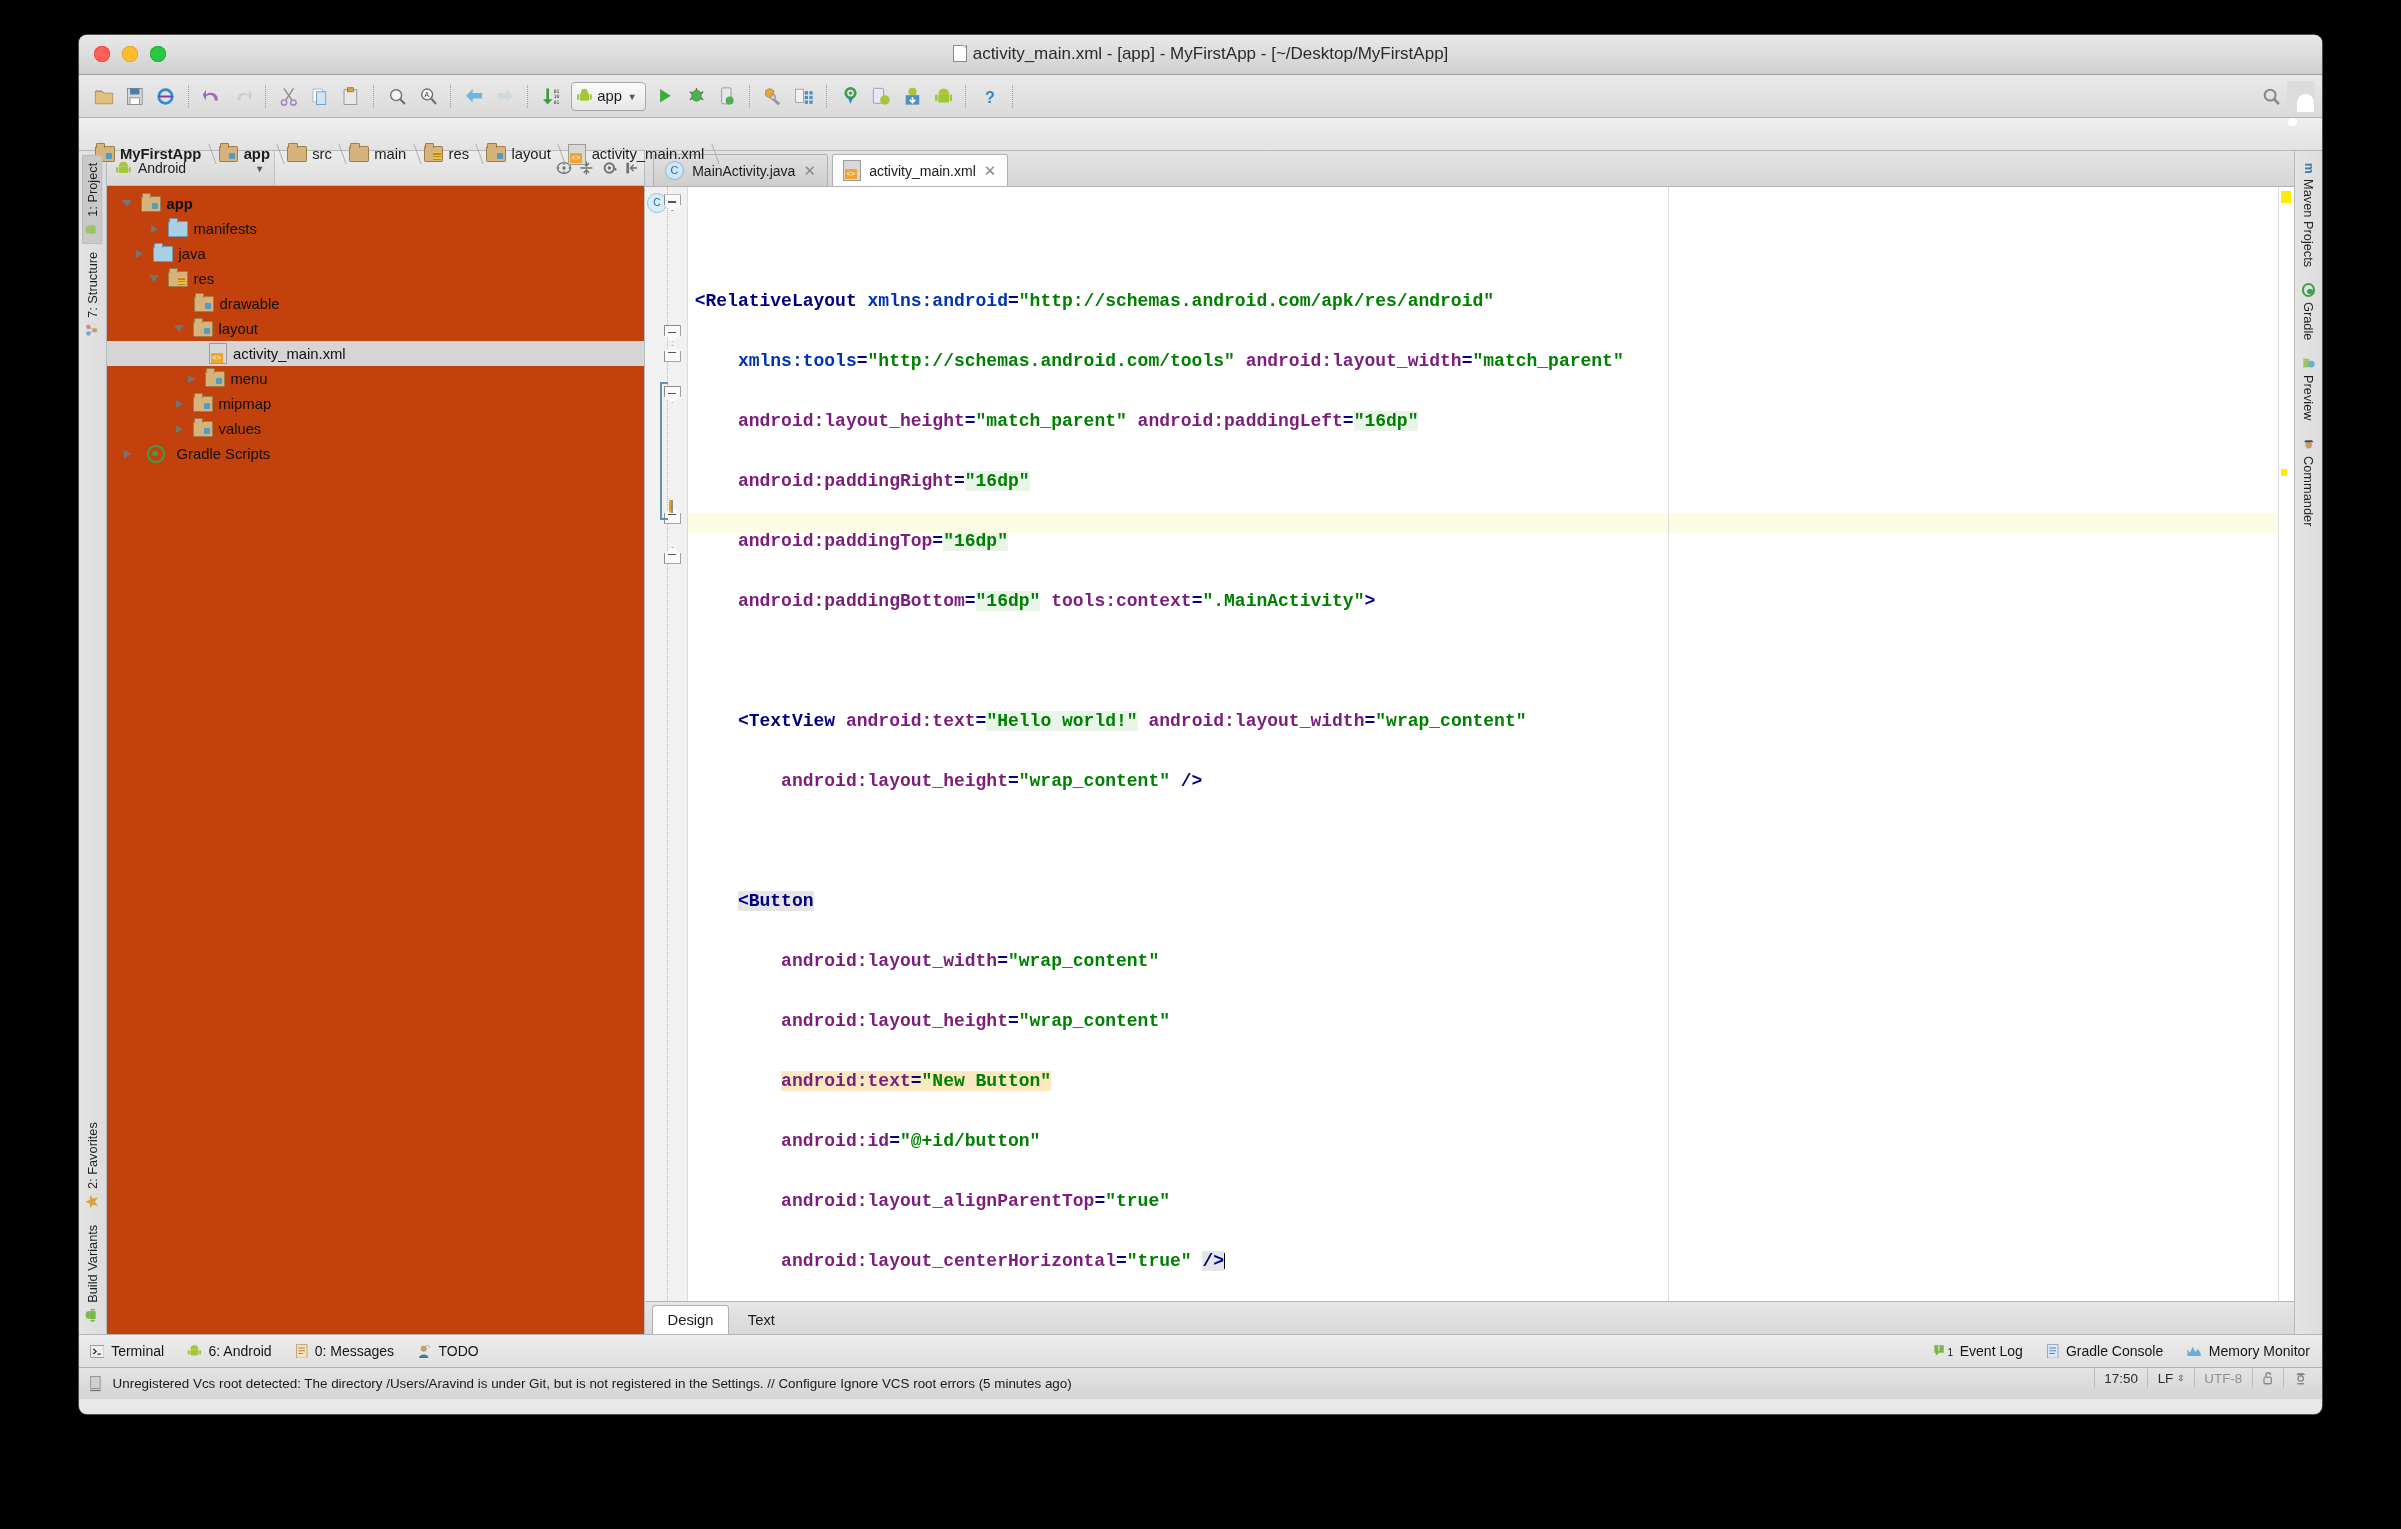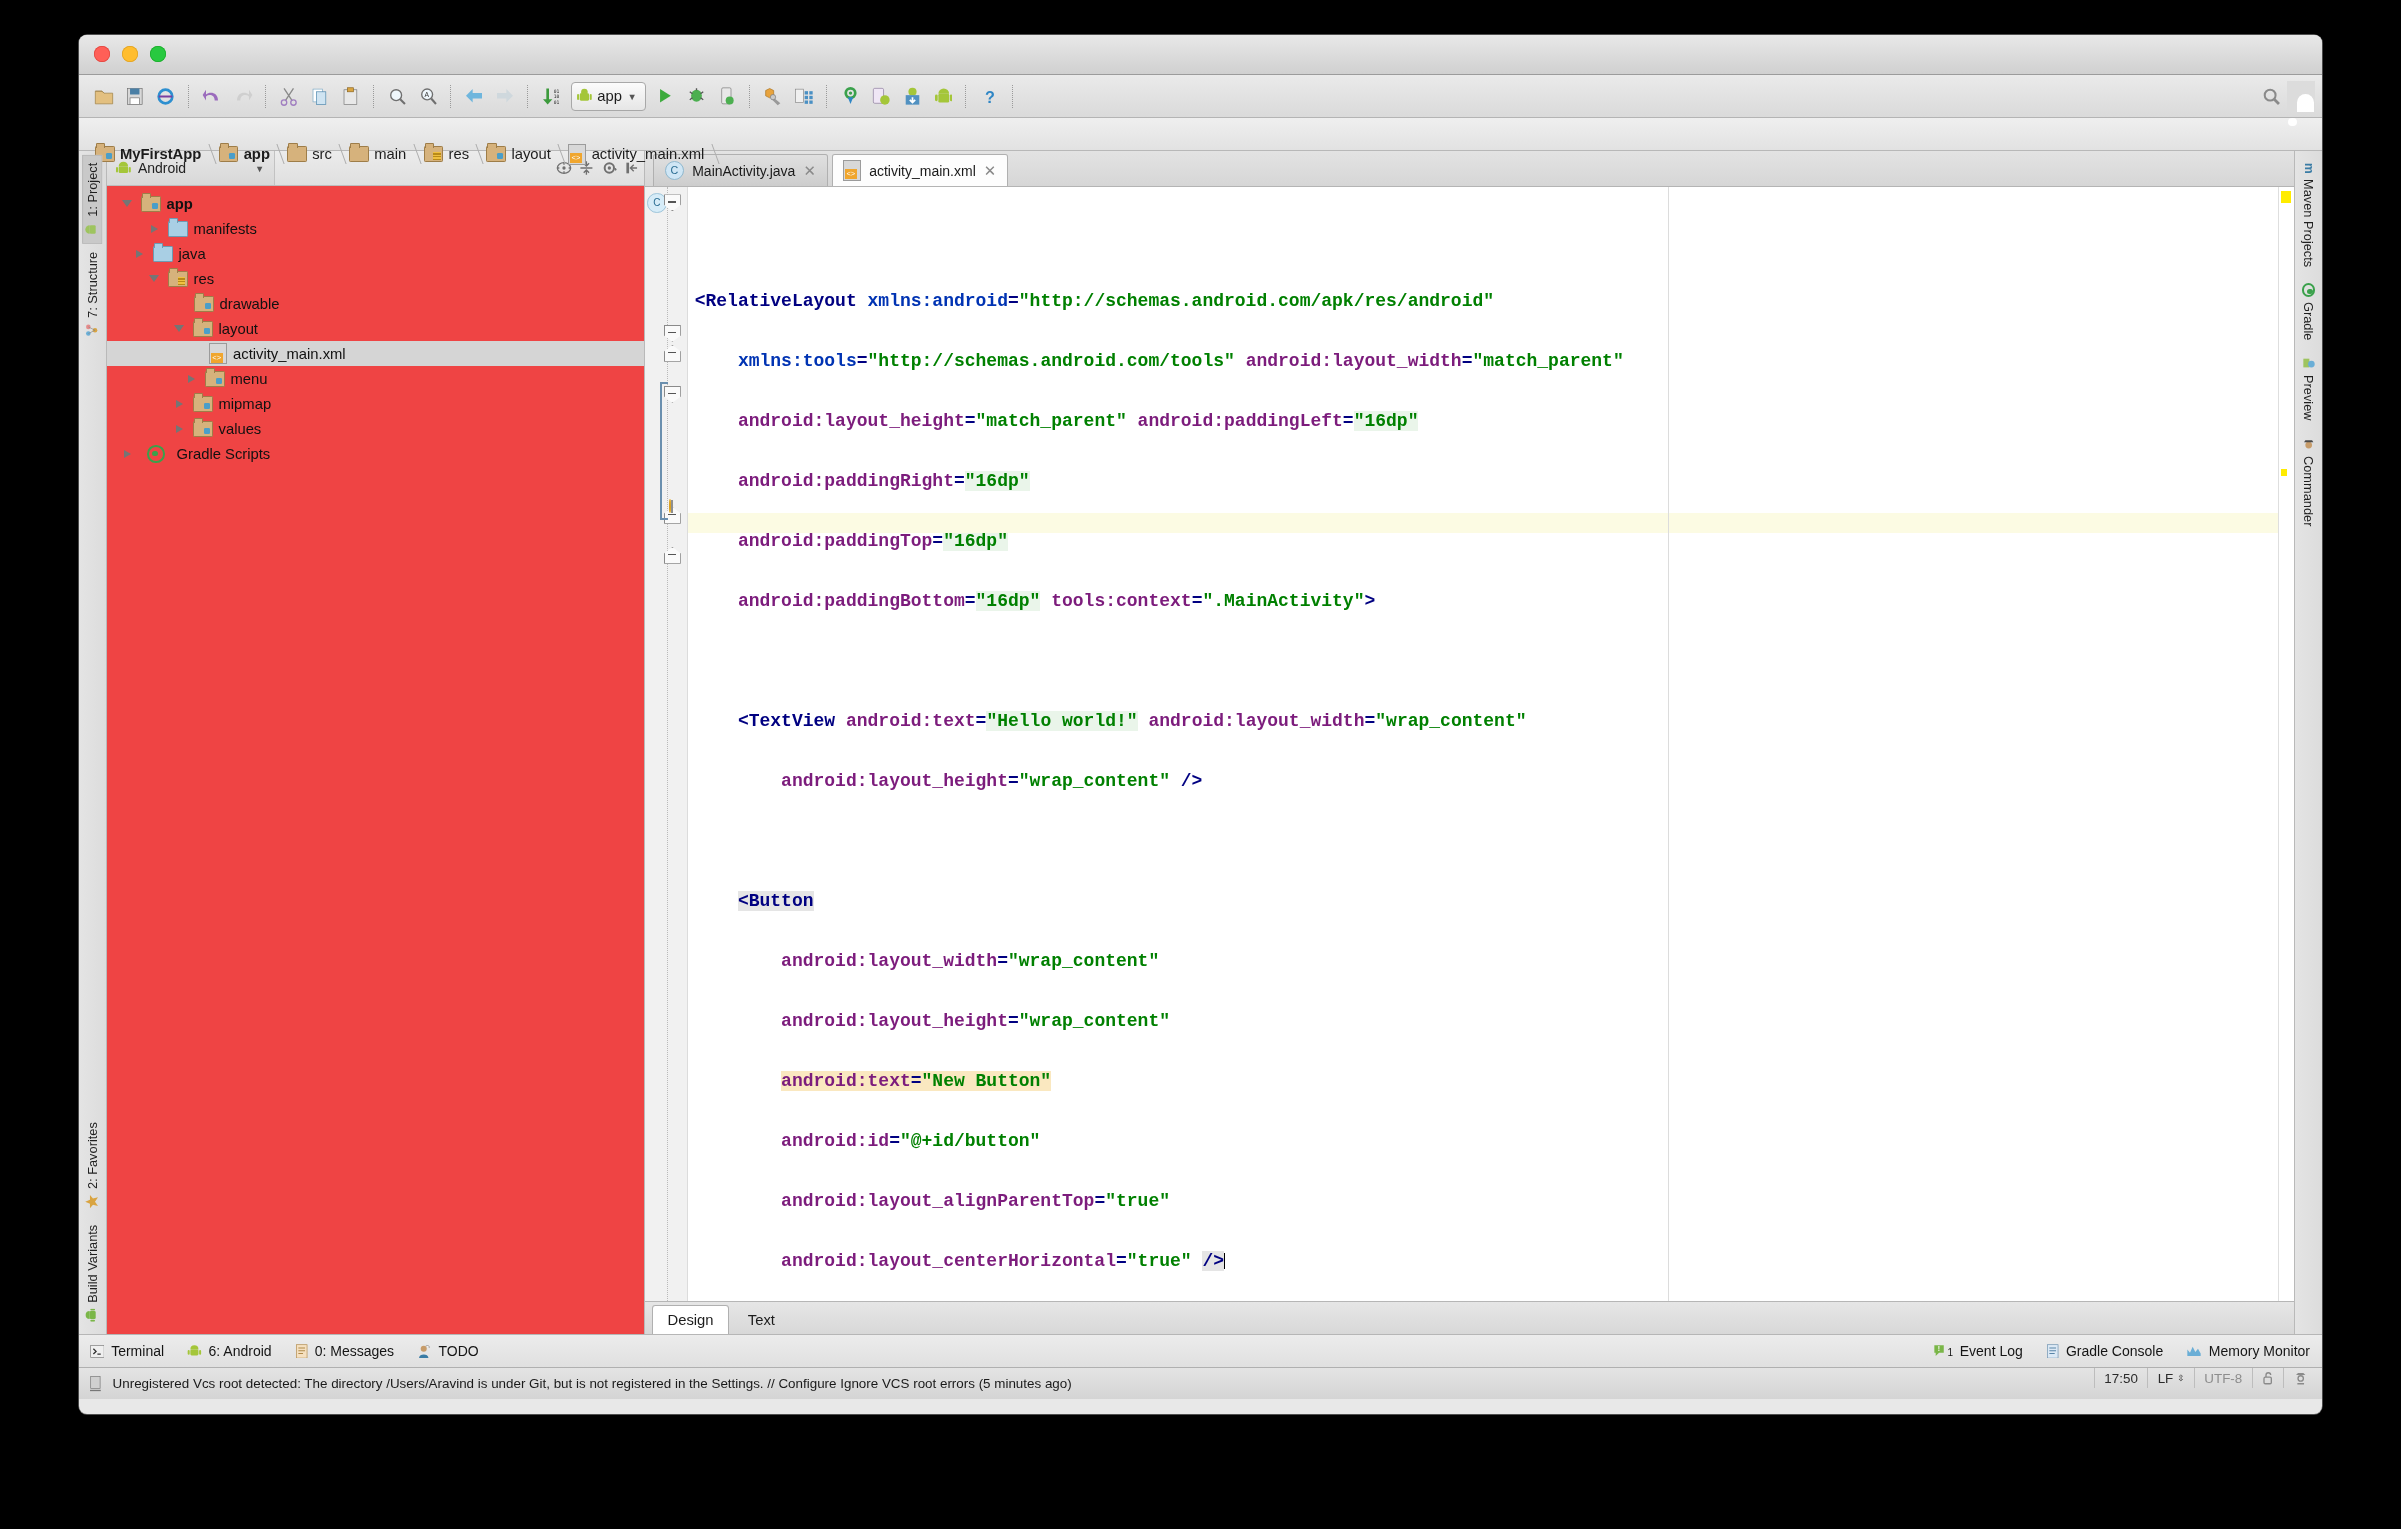--- a/index.html
+++ b/index.html
@@ -68,21 +68,21 @@
   .lrail,.rrail{width:27px;background:linear-gradient(90deg,#e4e4e4,#dcdcdc);
         border-right:0.7px solid #b9b9b9;display:flex;flex-direction:column;
         justify-content:space-between;align-items:center;padding:4px 0;}
   .rrail{border-right:none;border-left:0.7px solid #b9b9b9;}
   .vtab{writing-mode:vertical-rl;transform:rotate(180deg);font-size:12.8px;color:#1f1f1f;
         padding:8px 2.7px;display:flex;align-items:center;gap:5.4px;white-space:nowrap;}
   .vtab.sel{background:#c9c9c9;box-shadow:inset 0 0 0 0.7px #aeaeae;}
   .rrail .vtab{writing-mode:vertical-rl;transform:none;}
 
   
-  .ppanel{width:537px;background:#ef4444;border-right:0.7px solid #b9b9b9;display:flex;flex-direction:column;}
+  .ppanel{width:537px;background:#c2410c;border-right:0.7px solid #b9b9b9;display:flex;flex-direction:column;}
   .phead{height:34px;background:linear-gradient(#ececec,#dfdfdf);border-bottom:0.7px solid #bdbdbd;
          display:flex;align-items:center;}
   .pcombo{display:flex;align-items:center;gap:6.7px;padding:0 9.4px;height:34px;width:148px;
          border-right:0.7px solid #c2c2c2;font-size:14px;color:#222;
          background:linear-gradient(#e6e6e6,#d8d8d8);}
   .phead .spacer{flex:1;}
   .picon{width:23px;height:34px;display:flex;align-items:center;justify-content:center;color:#555;font-size:14px;}
   .tree{flex:1;padding-top:5.4px;font-size:14.8px;color:#111;overflow:hidden;}
   .row{display:flex;align-items:center;height:25px;gap:6px;}
   .row.sel{background:#d5d5d5;}
@@ -167,20 +167,23 @@
 <body>
 
 <div id="app">
 
   <div class="titlebar">
     <div class="lights">
       <span class="light l-red"></span>
       <span class="light l-yel"></span>
       <span class="light l-grn"></span>
     </div>
+    <div class="title">
+      <span class="ficon"></span><span>activity_main.xml - [app] - MyFirstApp - [~/Desktop/MyFirstApp]</span>
+    </div>
   </div>
 
   <div class="toolbar">
     <div class="tb">
       <svg width="20" height="19" viewBox="0 0 30 28">
           <path d="M2 6h10l3 3h13v16H2z" fill="#e3c080" stroke="#9b7b3e"></path>
           <path d="M2 6h10l3 3" fill="none" stroke="#9b7b3e"></path>
         </svg>
     </div>
     <div class="tb">

